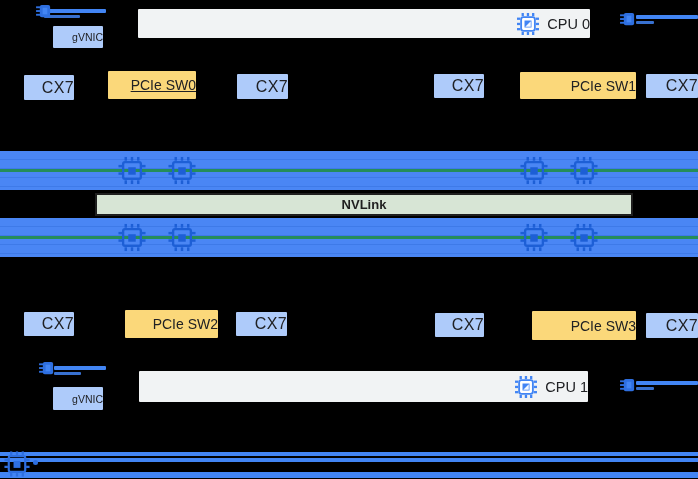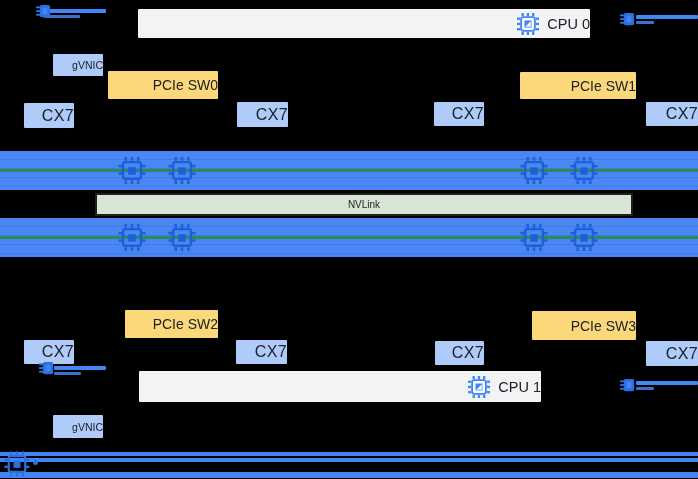--- a/index.html
+++ b/index.html
@@ -9,38 +9,38 @@
     --nvlink-border:#1f1f1f; --green-line:#1e8e3e; --text-dark:#202124;
   }
   html,body{margin:0;padding:0;background:var(--bg);}
   #canvas{
     position:relative;width:698px;height:479px;background:var(--bg);
     overflow:hidden;font-family:"Liberation Sans","DejaVu Sans",sans-serif;
     color:var(--text-dark);
   }
   .abs{position:absolute;box-sizing:border-box;}
   .box{display:flex;align-items:center;justify-content:flex-end;}
-  .box-blue{background:var(--box-blue);border-radius:1px;margin-top:28px;}
+  .box-blue{background:var(--box-blue);border-radius:1px;}
   .box-yellow{background:var(--box-yellow);border-radius:1px;}
   .box-gray{background:var(--box-gray);border-radius:1px;}
   .lbl-cx7{font-size:16px;letter-spacing:.4px;color:var(--text-dark);}
   .lbl-gvnic{font-size:10.5px;color:var(--text-dark);}
   .lbl-sw{font-size:14px;font-weight:500;color:var(--text-dark);}
   .lbl-cpu{font-size:14.5px;font-weight:500;color:var(--text-dark);margin-left:8px;}
   .gpu-bar{
     background:repeating-linear-gradient(180deg,
       var(--bar-blue) 0px, var(--bar-blue) 8px,
       var(--bar-seam) 8px, var(--bar-seam) 9px);
   }
   .green-rail{position:absolute;left:0;width:698px;height:3px;background:var(--green-line);opacity:.85;}
   .gpu-chip{position:absolute;width:28px;height:29px;}
   .nvlink{
     background:var(--nvlink-green);border:2px solid var(--nvlink-border);
     display:flex;align-items:center;justify-content:center;
-    font-size:10px;color:var(--nvlink-border);
+    font-size:13px;color:var(--nvlink-border);font-weight:bold;
   }
   .net-line{background:var(--link-blue);border-radius:1px;}
   .bottom-line{background:var(--link-blue);}
   .dot{background:var(--link-blue2);border-radius:50%;}
   svg{display:block;}
 </style>
 </head>
 <body>
 
 <svg width="0" height="0" style="position:absolute" aria-hidden="true">
@@ -107,21 +107,21 @@
   <div class="abs box box-gray" style="left:138px;top:9px;width:452px;height:29px;">
     <svg width="22" height="22" viewBox="0 0 24 24">
         <use href="#ic-cpu"></use>
       </svg>
     <span class="lbl-cpu">CPU 0</span>
   </div>
 
   <div class="abs box box-blue" style="left:24px;top:75px;width:50px;height:25px;">
     <span class="lbl-cx7">CX7</span>
   </div>
-  <div class="abs box box-yellow" style="left:108px;top:71px;width:110px;height:28px;">
+  <div class="abs box box-yellow" style="left:108px;top:71px;width:88px;height:28px;text-decoration:underline;">
     <span class="lbl-sw">PCIe SW0</span>
   </div>
   <div class="abs box box-blue" style="left:237px;top:74px;width:51px;height:25px;">
     <span class="lbl-cx7">CX7</span>
   </div>
   <div class="abs box box-blue" style="left:434px;top:74px;width:50px;height:24px;">
     <span class="lbl-cx7">CX7</span>
   </div>
   <div class="abs box box-yellow" style="left:520px;top:72px;width:116px;height:27px;">
     <span class="lbl-sw">PCIe SW1</span>
@@ -184,21 +184,21 @@
   <div class="abs box box-blue" style="left:646px;top:313px;width:52px;height:25px;">
     <span class="lbl-cx7">CX7</span>
   </div>
 
   <div class="abs net-line" style="left:54px;top:366px;width:52px;height:4px;"></div>
   <div class="abs net-line" style="left:54px;top:372px;width:27px;height:3px;opacity:.85;"></div>
   <svg class="abs" style="left:39px;top:361px;" width="17" height="15" viewBox="0 0 18 16">
       <use href="#ic-nic"></use>
     </svg>
 
-  <div class="abs box box-gray" style="left:139px;top:371px;width:402px;height:31px;">
+  <div class="abs box box-gray" style="left:139px;top:371px;width:449px;height:31px;">
     <svg width="22" height="22" viewBox="0 0 24 24">
         <use href="#ic-cpu"></use>
       </svg>
     <span class="lbl-cpu">CPU 1</span>
   </div>
 
   <div class="abs net-line" style="left:636px;top:381px;width:62px;height:4px;"></div>
   <div class="abs net-line" style="left:636px;top:387px;width:18px;height:3px;opacity:.85;"></div>
   <svg class="abs" style="left:620px;top:378px;" width="17" height="15" viewBox="0 0 18 16">
       <use href="#ic-nic"></use>

